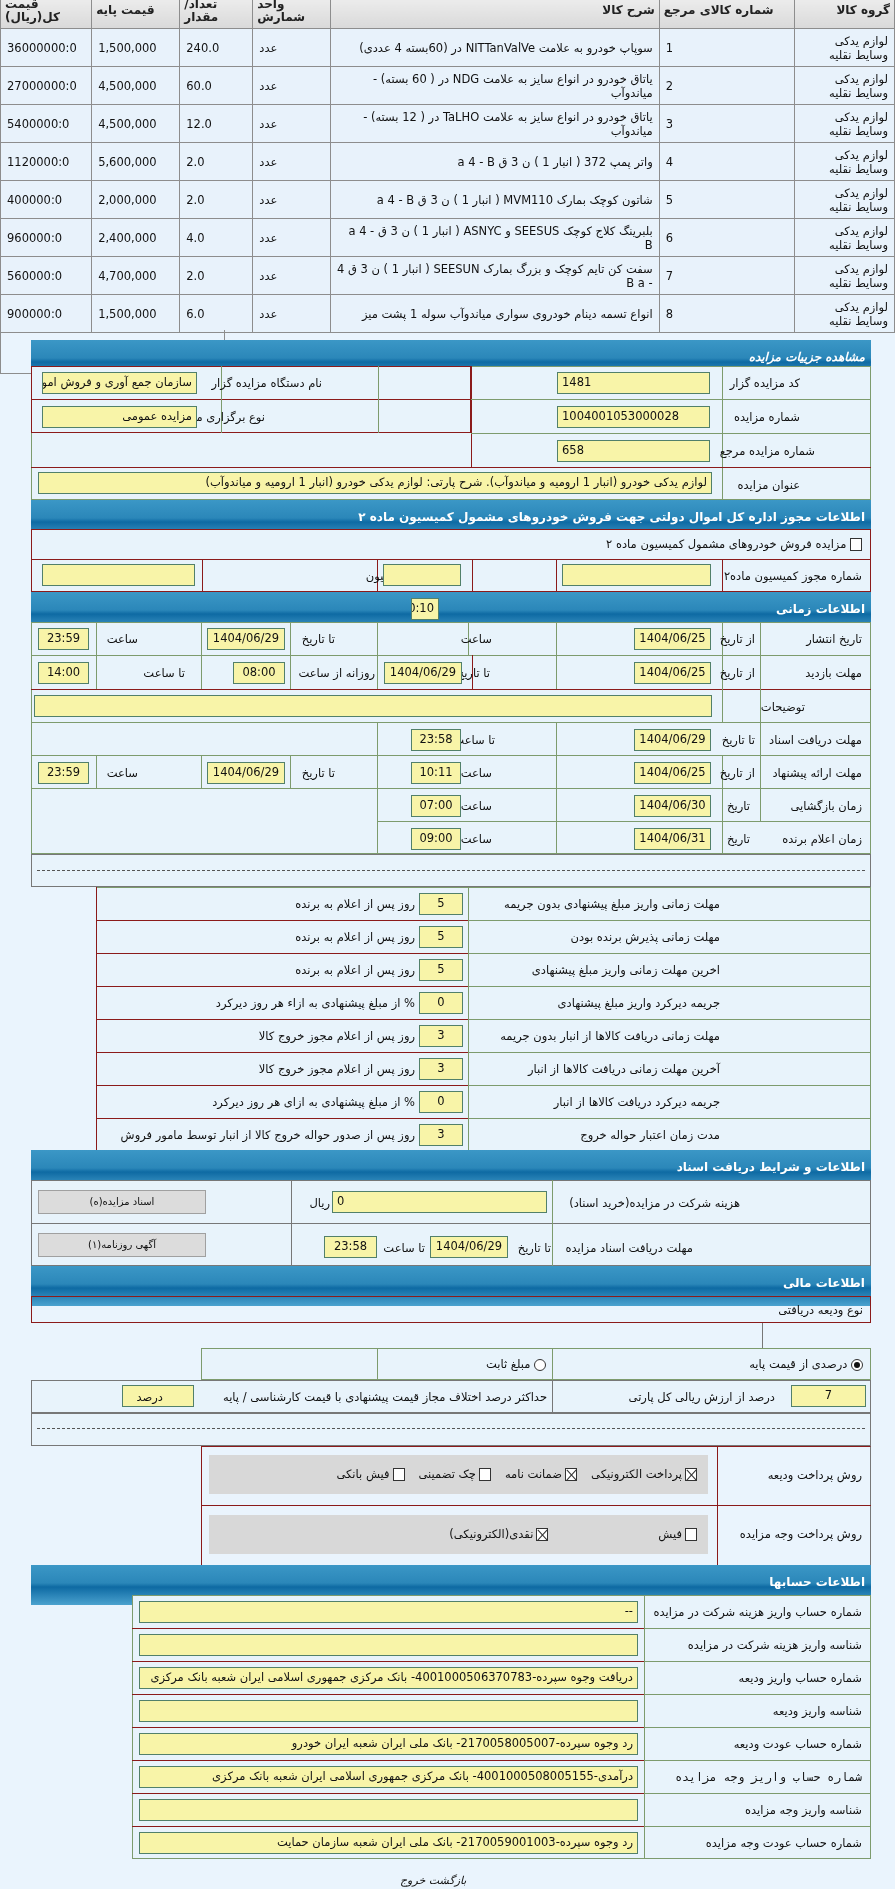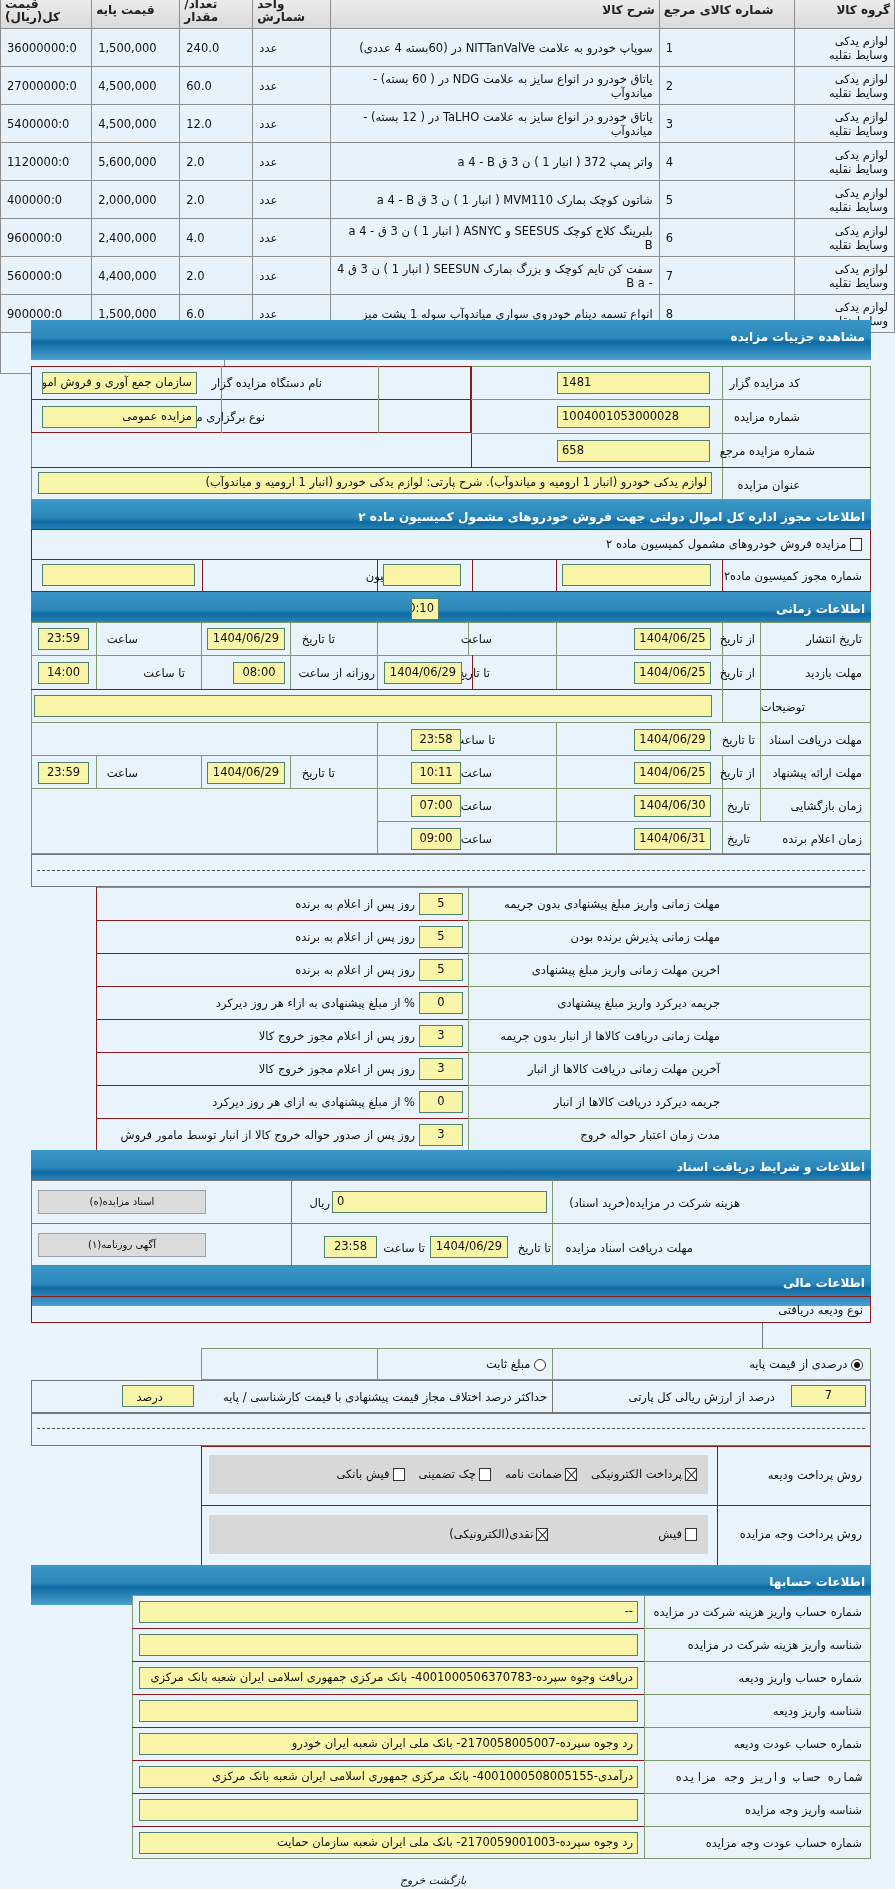--- a/index.html
+++ b/index.html
@@ -149,37 +149,37 @@
         <td class="c-qty">4.0</td>
         <td class="c-price">2,400,000</td>
         <td class="c-total">960000:0</td>
       </tr>
       <tr>
         <td class="c-group">لوازم یدکی وسایط نقلیه</td>
         <td class="c-code">7</td>
         <td class="c-desc">سفت کن تایم کوچک و بزرگ بمارک SEESUN ( انبار 1 ) ن 3 ق 4 - B a</td>
         <td class="c-unit">عدد</td>
         <td class="c-qty">2.0</td>
-        <td class="c-price">4,400,000</td>
+        <td class="c-price">4,700,000</td>
         <td class="c-total">560000:0</td>
       </tr>
       <tr>
         <td class="c-group">لوازم یدکی وسایط نقلیه</td>
         <td class="c-code">8</td>
         <td class="c-desc">انواع تسمه دینام خودروی سواری میاندوآب سوله 1 پشت میز</td>
         <td class="c-unit">عدد</td>
         <td class="c-qty">6.0</td>
         <td class="c-price">1,500,000</td>
         <td class="c-total">900000:0</td>
       </tr>
     </tbody>
 </table>
 <div class="stub" style="top:330px;left:0;width:225px;height:44px;border-top:none;"></div>
 
-<div class="section-bar" style="top:320px;">مشاهده جزییات مزایده</div>
+<div class="section-bar" style="top:340px;font-style:italic;">مشاهده جزییات مزایده</div>
 <div class="box" style="top:366px;left:31px;width:840px;height:134px;border-color:#7d9b6d;"></div>
 <div class="redbox" style="top:366px;left:31px;width:440px;height:67px;"></div>
 <div class="hline red" style="top:399px;left:31px;width:440px;"></div>
 <div class="vline" style="top:366px;left:221px;height:67px;"></div>
 <div class="vline" style="top:366px;left:378px;height:67px;"></div>
 <div class="vline red" style="top:366px;left:471px;height:101px;"></div>
 <div class="vline" style="top:366px;left:722px;height:134px;"></div>
 <div class="hline" style="top:399px;left:471px;width:400px;"></div>
 <div class="hline" style="top:433px;left:471px;width:400px;"></div>
 <div class="hline red" style="top:467px;left:31px;width:840px;"></div>

